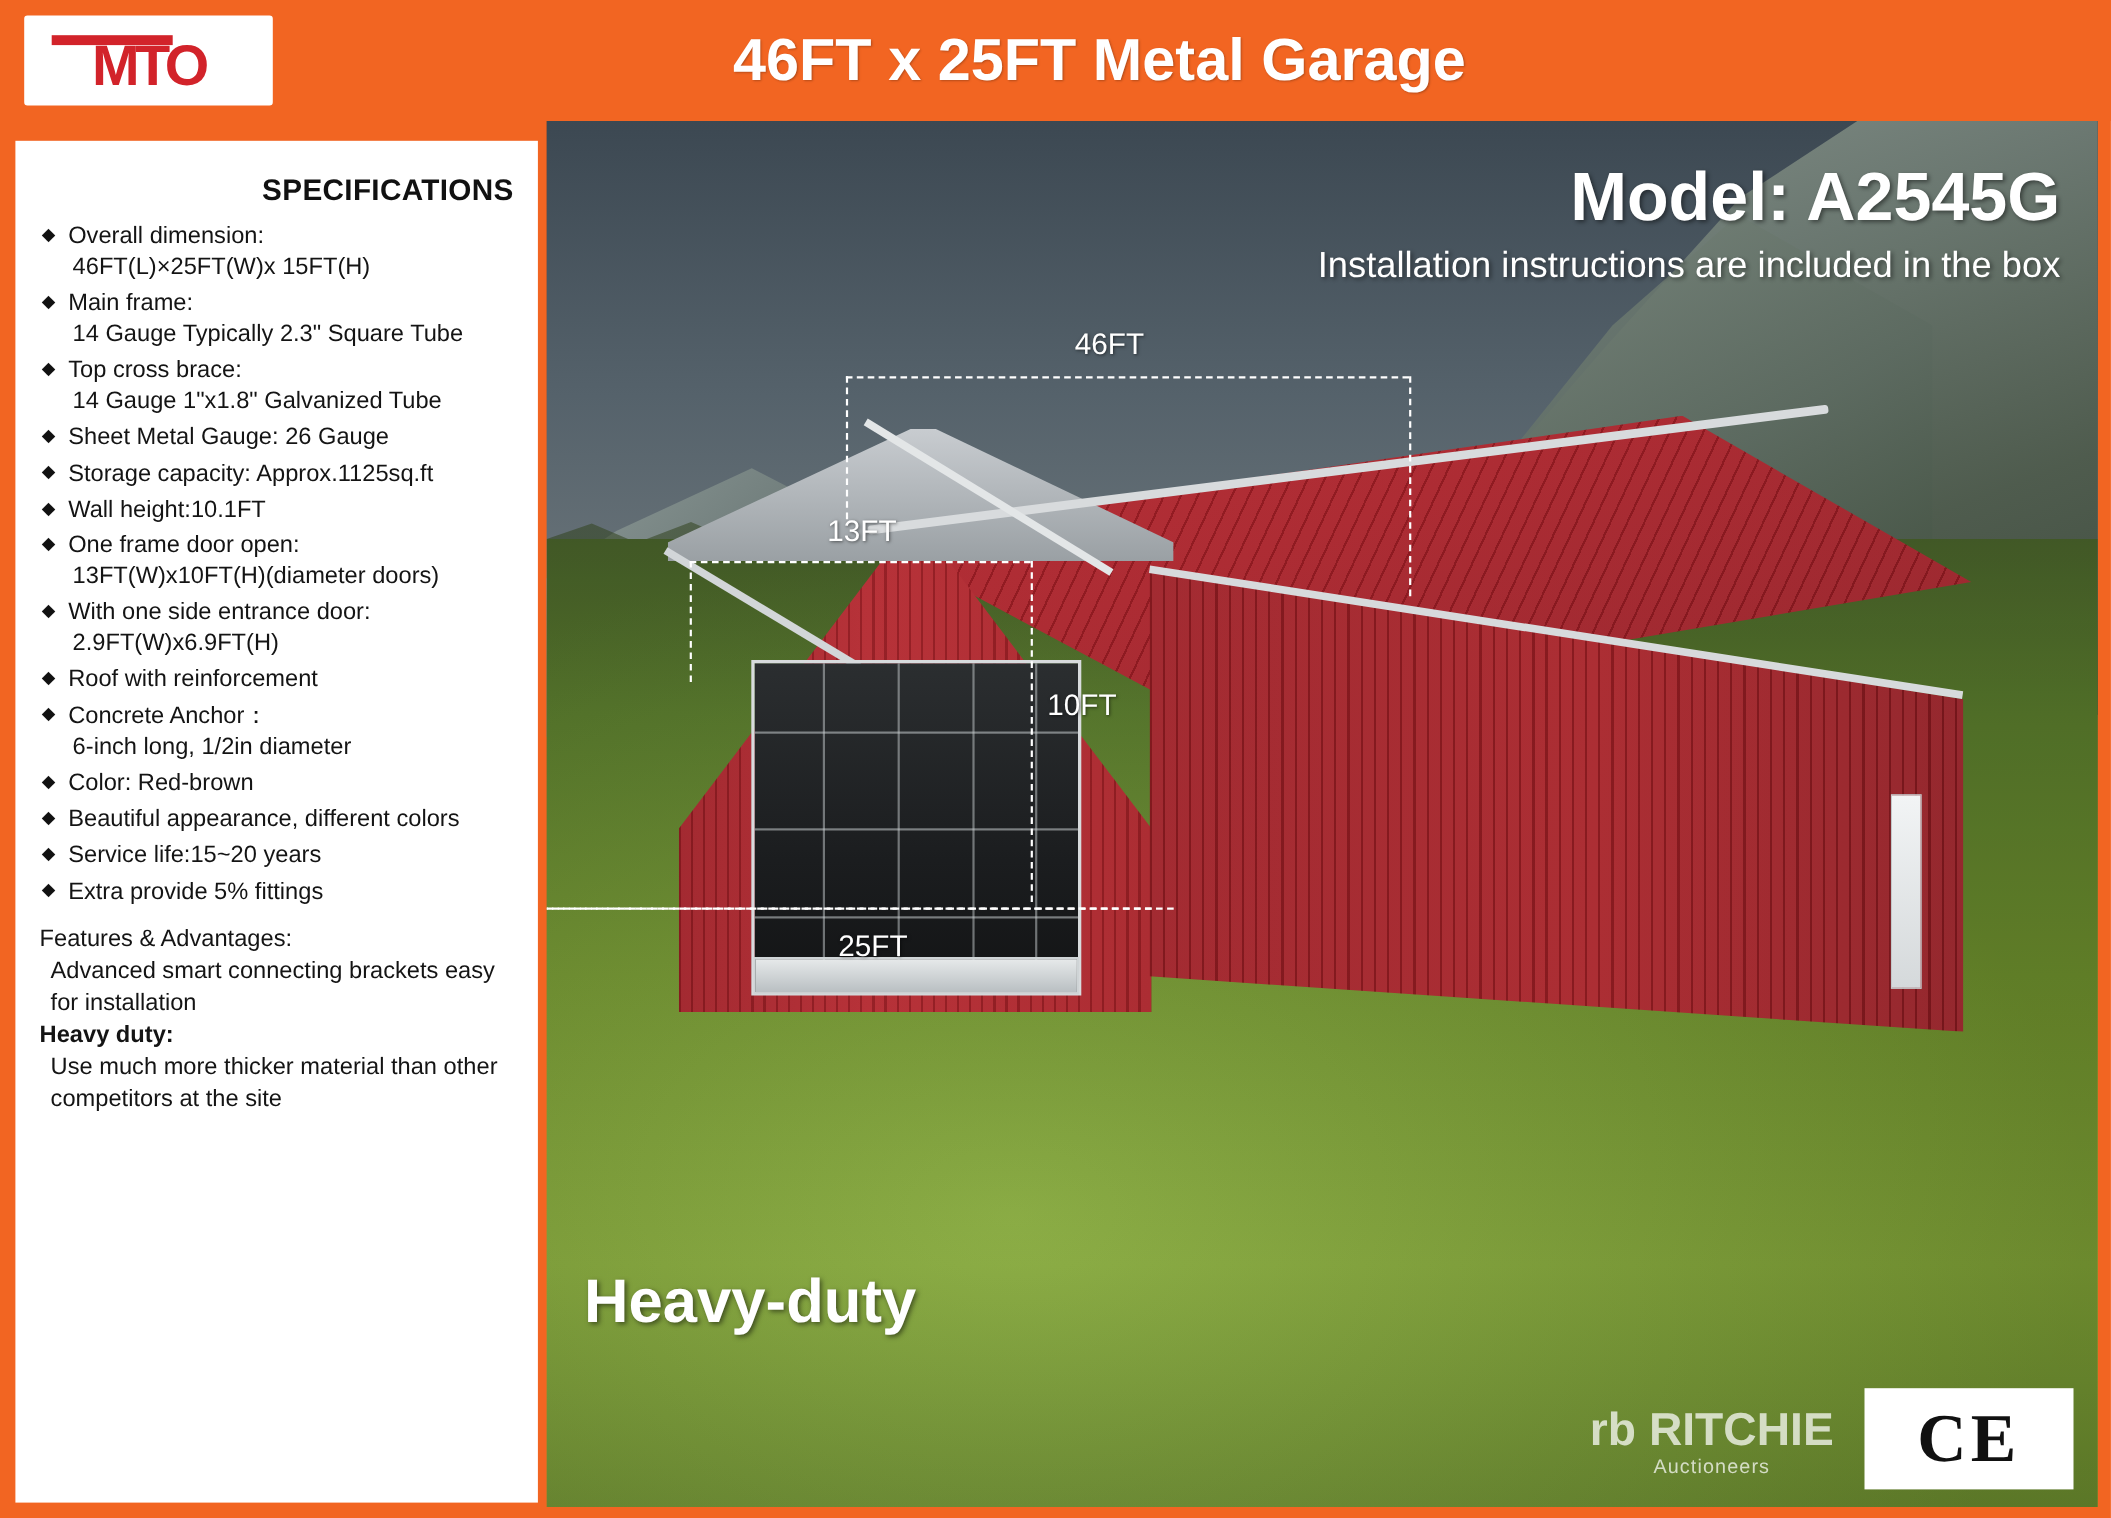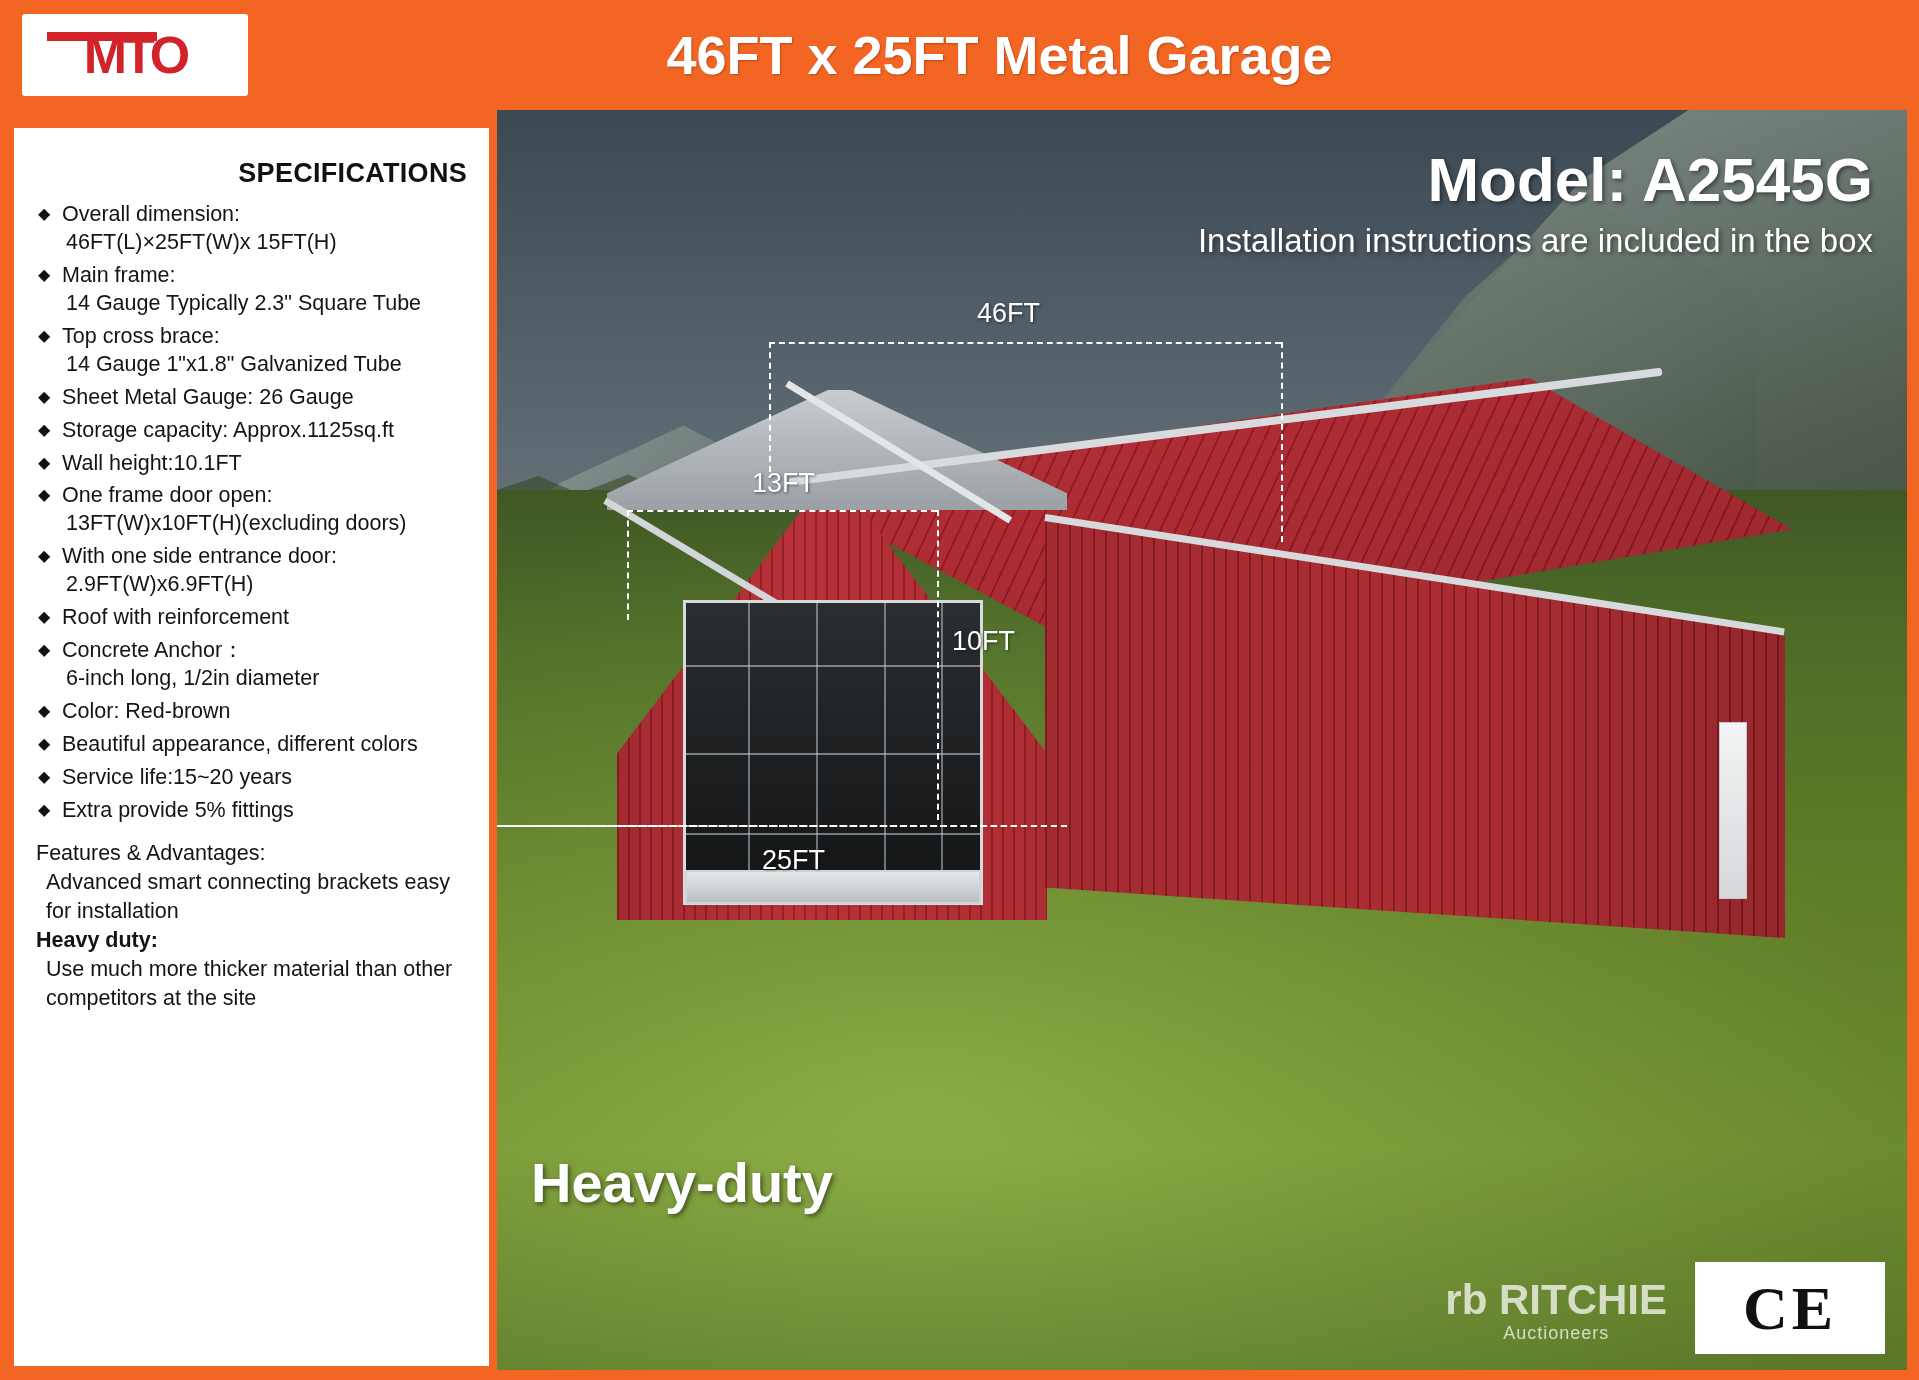--- a/index.html
+++ b/index.html
@@ -20,21 +20,21 @@
     position:absolute;left:0;top:0;width:1919px;height:110px;
     background:#f26522;
   }
   .logo{
     position:absolute;left:22px;top:14px;width:220px;height:76px;
     background:#ffffff;border:3px solid #ffffff;border-radius:3px;
     display:flex;align-items:center;justify-content:center;
   }
   .logo-inner{
     width:204px;height:62px;background:#ffffff;
-    display:flex;align-items:center;justify-content:center;
+    display:flex;align-items:flex-end;justify-content:center;
     position:relative;overflow:hidden;
   }
   .logo-text{
     font-family:"Liberation Sans", sans-serif;
     font-weight:bold;font-size:52px;color:#d2232a;letter-spacing:-4px;
     line-height:1;
   }
   .logo-bar{
     position:absolute;left:14px;top:8px;width:110px;height:9px;background:#d2232a;
   }
@@ -275,21 +275,21 @@
         <span class="dia">◆</span>
         <span>Storage capacity: Approx.1125sq.ft</span>
       </li>
       <li>
         <span class="dia">◆</span>
         <span>Wall height:10.1FT</span>
       </li>
       <li>
         <span class="dia">◆</span>
         <span>One frame door open:</span>
-        <span class="sub">13FT(W)x10FT(H)(excluding doors)</span>
+        <span class="sub">13FT(W)x10FT(H)(diameter doors)</span>
       </li>
       <li>
         <span class="dia">◆</span>
         <span>With one side entrance door:</span>
         <span class="sub">2.9FT(W)x6.9FT(H)</span>
       </li>
       <li>
         <span class="dia">◆</span>
         <span>Roof with reinforcement</span>
       </li>

